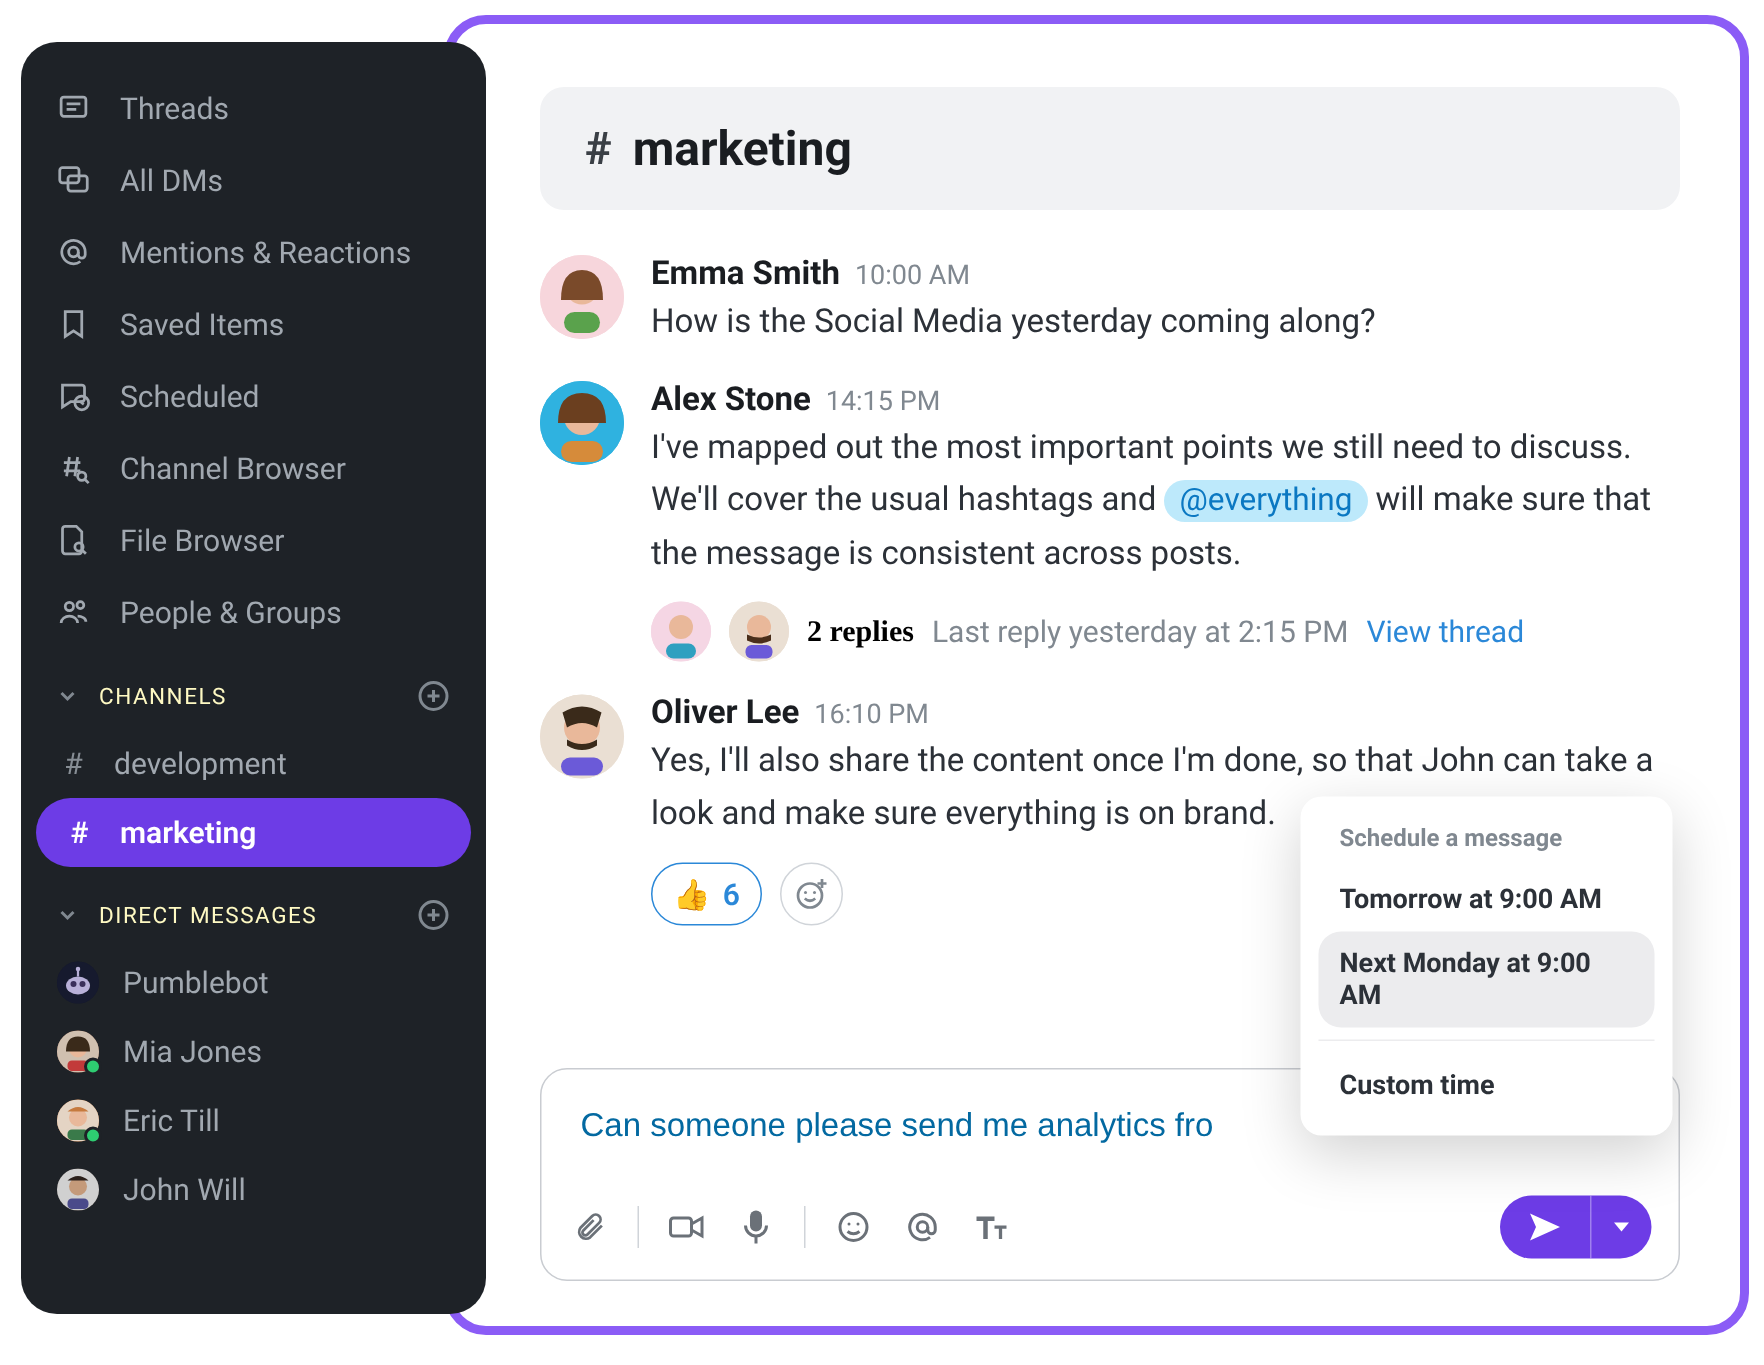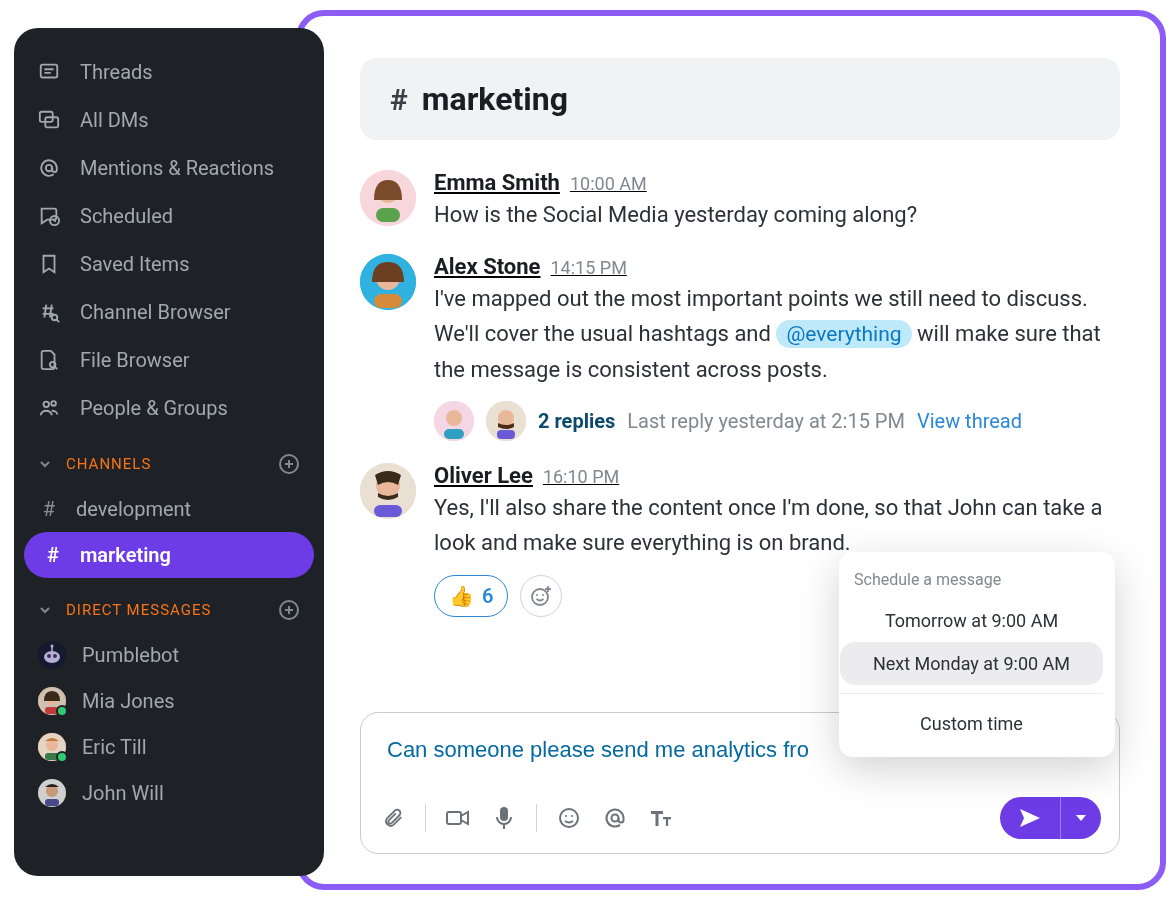--- a/index.html
+++ b/index.html
@@ -47,21 +47,21 @@
 .nav-item .icon { width: 22px; height: 22px; display:flex; align-items:center; justify-content:center; flex-shrink:0;}
 .section-header {
   display: flex;
   align-items: center;
   justify-content: space-between;
   padding: 0 24px;
   height: 44px;
   margin-top: 10px;
   font-size: 15px;
   letter-spacing: 1px;
-  color: #f97316;
+  color: #fef9c3;
 }
 .section-header .left { display:flex; align-items:center; gap:14px;}
 .channel-item, .dm-item {
   display:flex;
   align-items:center;
   gap:16px;
   padding:0 24px;
   height:46px;
   font-size:20px;
   color:#a1a8b0;
@@ -97,33 +97,33 @@
   display:flex;
   align-items:center;
   gap:14px;
 }
 .channel-header .hash-icon{ font-size:30px; color:#3a3f45; font-weight:700;}
 .channel-header .name{ font-size:32px; color:#1a1d21; font-weight:700;}
 .messages{ margin-top:30px;}
 .msg{ display:flex; gap:18px; margin-bottom:22px;}
 .msg .av{ width:56px; height:56px; border-radius:50%; flex-shrink:0;}
 .msg-body{ flex:1;}
-.msg-header{ display:flex; align-items:baseline; gap:10px;text-decoration:underline;}
+.msg-header{ display:flex; align-items:baseline; gap:10px;}
 .msg-author{ font-size:22px; font-weight:700; color:#1a1d21;}
 .msg-time{ font-size:18px; color:#808890;}
 .msg-text{ font-size:22px; color:#2c3138; line-height:1.6; margin-top:2px;}
 .mention{
   background:#bde9fb; color:#0b78c2; padding:2px 10px; border-radius:14px;
   font-size:21px;
 }
 .thread-row{
   display:flex; align-items:center; gap:12px; margin-top:14px;
 }
 .mini-av{ width:40px; height:40px; border-radius:50%;}
-.replies-count{ font-size:20px; font-weight:700; color:#0c4a6e;}
+.replies-count{ font-size:20px; font-weight:700; color:#000000;font-family:Liberation Serif, serif;}
 .last-reply{ font-size:20px; color:#808890;}
 .view-thread{ font-size:20px; color:#2b88d8; cursor:pointer;}
 .reactions{ display:flex; gap:12px; margin-top:14px;}
 .reaction-chip{
   display:flex; align-items:center; gap:8px;
   border:1.5px solid #2b88d8; border-radius:22px;
   padding:6px 14px; font-size:20px; color:#2b88d8; cursor:pointer;
   font-weight:600;
 }
 .add-reaction{
@@ -150,28 +150,29 @@
 .tool-btn{ width:28px;height:28px; display:flex;align-items:center;justify-content:center; cursor:pointer;}
 .send-btn{
   display:flex; align-items:stretch; background:#6d3ce6; border-radius:24px;
   overflow:hidden; cursor:pointer;
 }
 .send-main{ padding:10px 18px; display:flex;align-items:center;}
 .send-split{ width:1px; background:rgba(255,255,255,0.35);}
 .send-caret{ padding:10px 14px; display:flex;align-items:center;}
 .schedule-popup{
   position:absolute; right:4px; bottom:96px;
-  width:276px; background:#fff; border-radius:14px;
+  width:248px; background:#fff; border-radius:14px;
   box-shadow:0 12px 40px rgba(0,0,0,0.18);
-  padding:18px 12px 12px 1px;
+  padding:18px 12px 12px 12px;
   z-index:5;
+  font-weight:bold;
 }
 .popup-title{ font-size:16px; color:#808890; padding:0 14px 10px 14px;}
 .popup-item{
-  padding:11px 14px; font-size:18px; color:#2c3138; border-radius:10px; cursor:pointer;text-align:center;
+  padding:11px 14px; font-size:18px; color:#2c3138; border-radius:10px; cursor:pointer;
 }
 .popup-item.selected{ background:#ececee;border-radius:15px;}
 .popup-divider{ height:1px; background:#ececee; margin:8px 0;}
 svg{display:block;}
 </style>
 </head>
 <body>
 
 <div class="outer-panel">
   <div class="chat-area">
@@ -375,34 +376,34 @@
         <svg width="22" height="22" viewBox="0 0 24 24" fill="none" stroke="#a1a8b0" stroke-width="2">
           <circle cx="12" cy="12" r="3.5"></circle>
           <path d="M15.5 12v2a2.5 2.5 0 005 0v-2a8.5 8.5 0 10-3.5 6.9"></path>
         </svg>
       </span>
     <span>Mentions &amp; Reactions</span>
   </div>
   <div class="nav-item">
     <span class="icon">
         <svg width="22" height="22" viewBox="0 0 24 24" fill="none" stroke="#a1a8b0" stroke-width="2">
+          <path d="M6 3h12v18l-6-4-6 4z"></path>
+        </svg>
+      </span>
+    <span>Saved Items</span>
+  </div>
+  <div class="nav-item">
+    <span class="icon">
+        <svg width="22" height="22" viewBox="0 0 24 24" fill="none" stroke="#a1a8b0" stroke-width="2">
           <path d="M4 4v16l6-4h8a2 2 0 002-2V6a2 2 0 00-2-2z"></path>
           <circle cx="18" cy="17" r="5"></circle>
           <path d="M18 15v2l1.5 1"></path>
         </svg>
       </span>
     <span>Scheduled</span>
-  </div>
-  <div class="nav-item">
-    <span class="icon">
-        <svg width="22" height="22" viewBox="0 0 24 24" fill="none" stroke="#a1a8b0" stroke-width="2">
-          <path d="M6 3h12v18l-6-4-6 4z"></path>
-        </svg>
-      </span>
-    <span>Saved Items</span>
   </div>
   <div class="nav-item">
     <span class="icon">
         <svg width="22" height="22" viewBox="0 0 24 24" fill="none" stroke="#a1a8b0" stroke-width="2">
           <line x1="5" y1="8" x2="17" y2="8"></line>
           <line x1="5" y1="14" x2="17" y2="14"></line>
           <line x1="9" y1="4" x2="7" y2="18"></line>
           <line x1="15" y1="4" x2="13" y2="18"></line>
           <circle cx="18" cy="18" r="3"></circle>
           <line x1="20" y1="20" x2="23" y2="23"></line>

